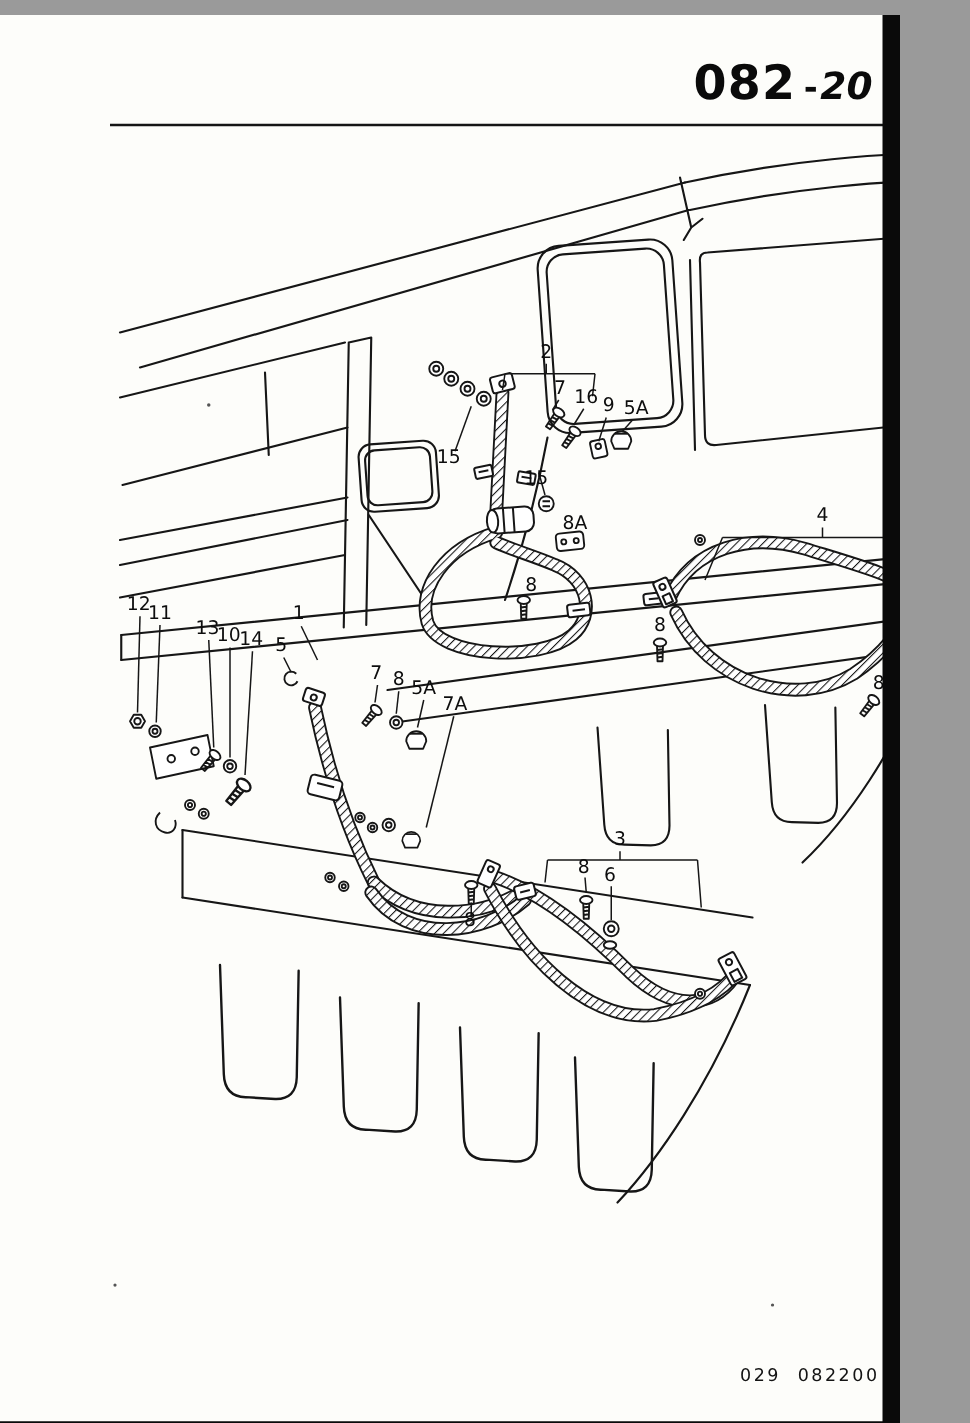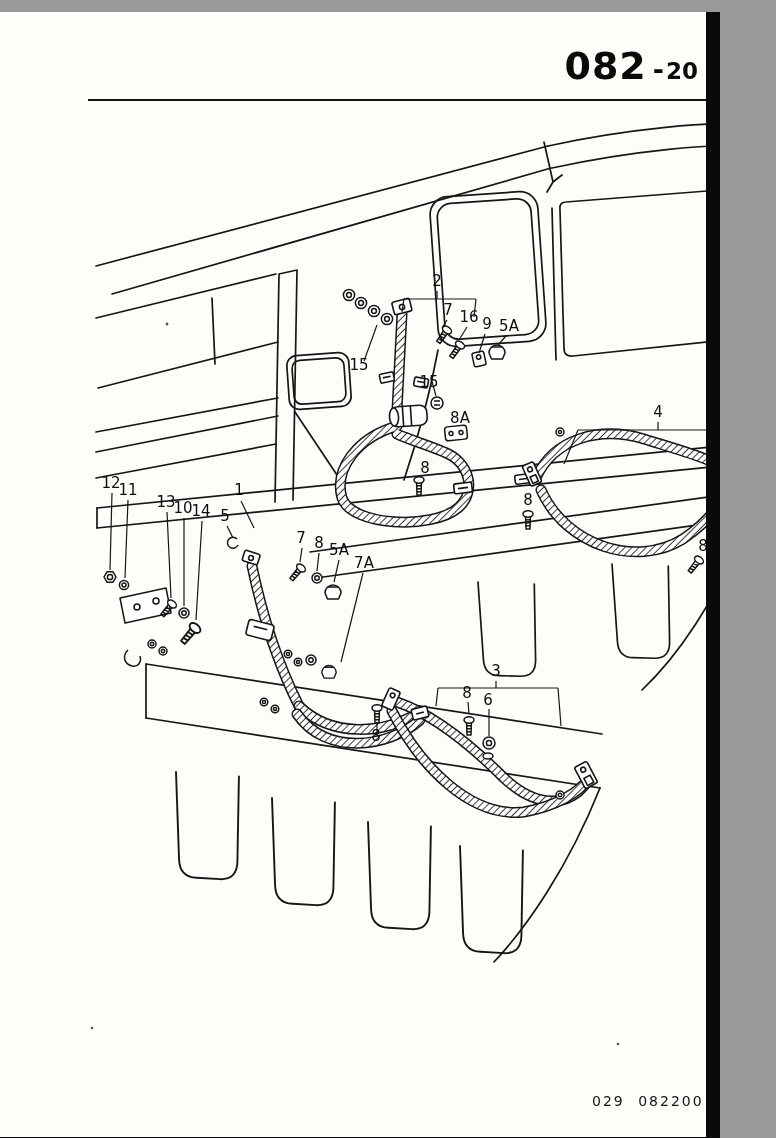--- a/index.html
+++ b/index.html
@@ -17,21 +17,21 @@
     position: absolute; left: 88px; top: 87px;
     width: 672px; height: 2px; background: #151515;
   }
   .page-code {
     position: absolute; top: 32px; right: 22px;
     display: flex; align-items: baseline;
     font-weight: bold; color: #0a0a0a;
   }
   .code-main { font-size: 38px; letter-spacing: 1px; }
   .code-dash { font-size: 27px; margin: 0 2px 0 6px; }
-  .code-sub  { font-size: 23px; }
+  .code-sub  { font-size: 30px; font-style: italic; }
   .footer-code {
     position: absolute; left: 592px; top: 1081px;
     font-size: 14px; letter-spacing: 2px; word-spacing: 7px;
     color: #141414;
   }
   .edge-right {
     position: absolute; top: 0; right: 0;
     width: 14px; height: 1138px; background: #0a0a0a;
   }
   .edge-bottom {

